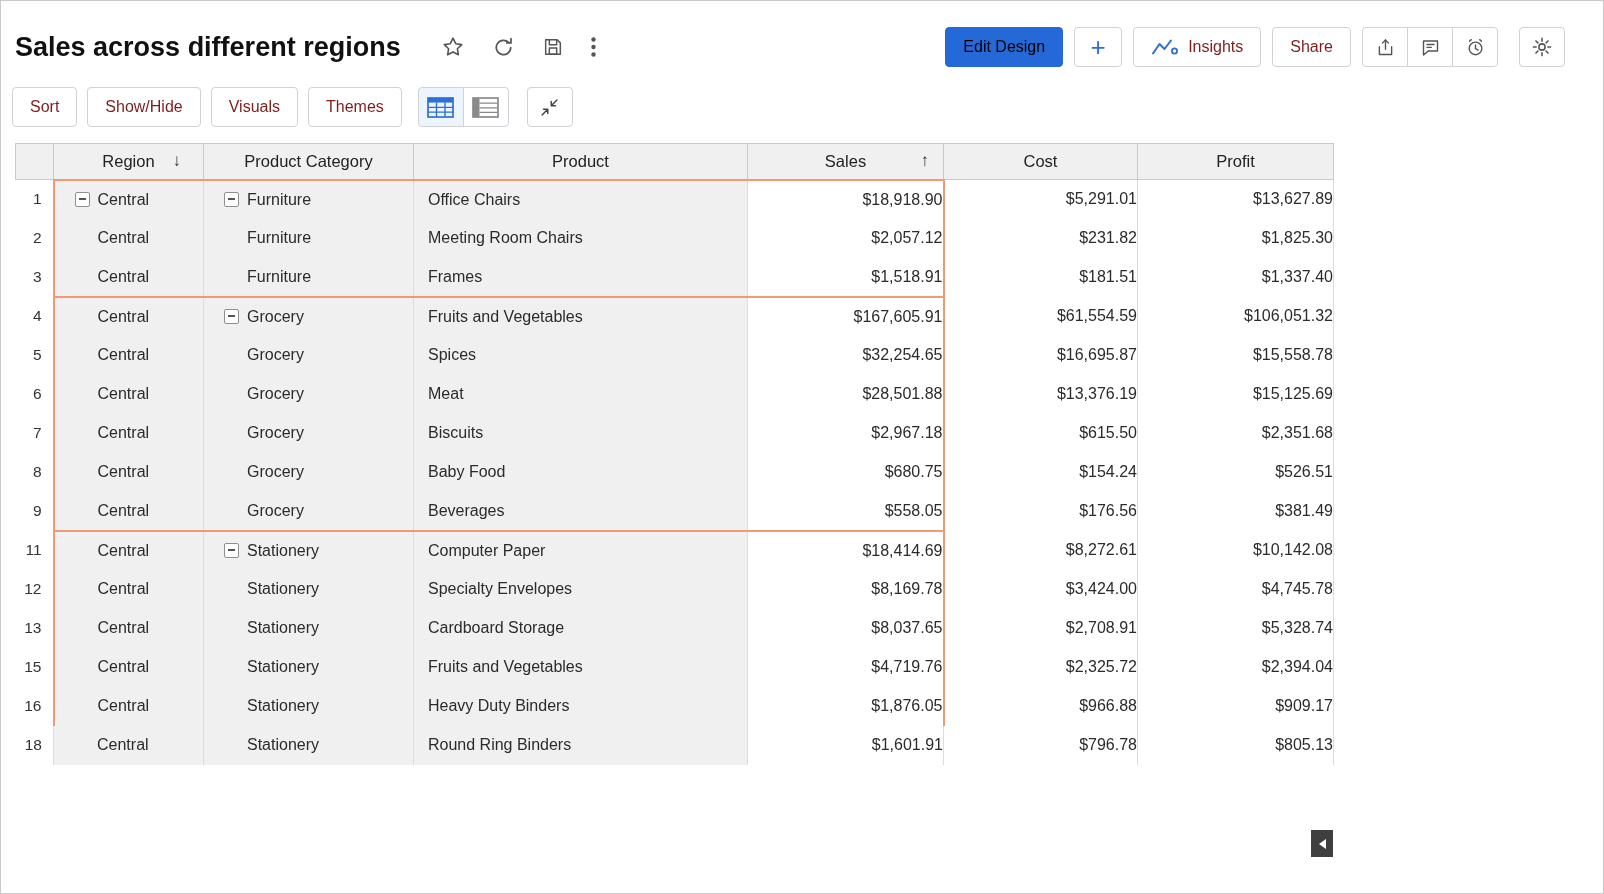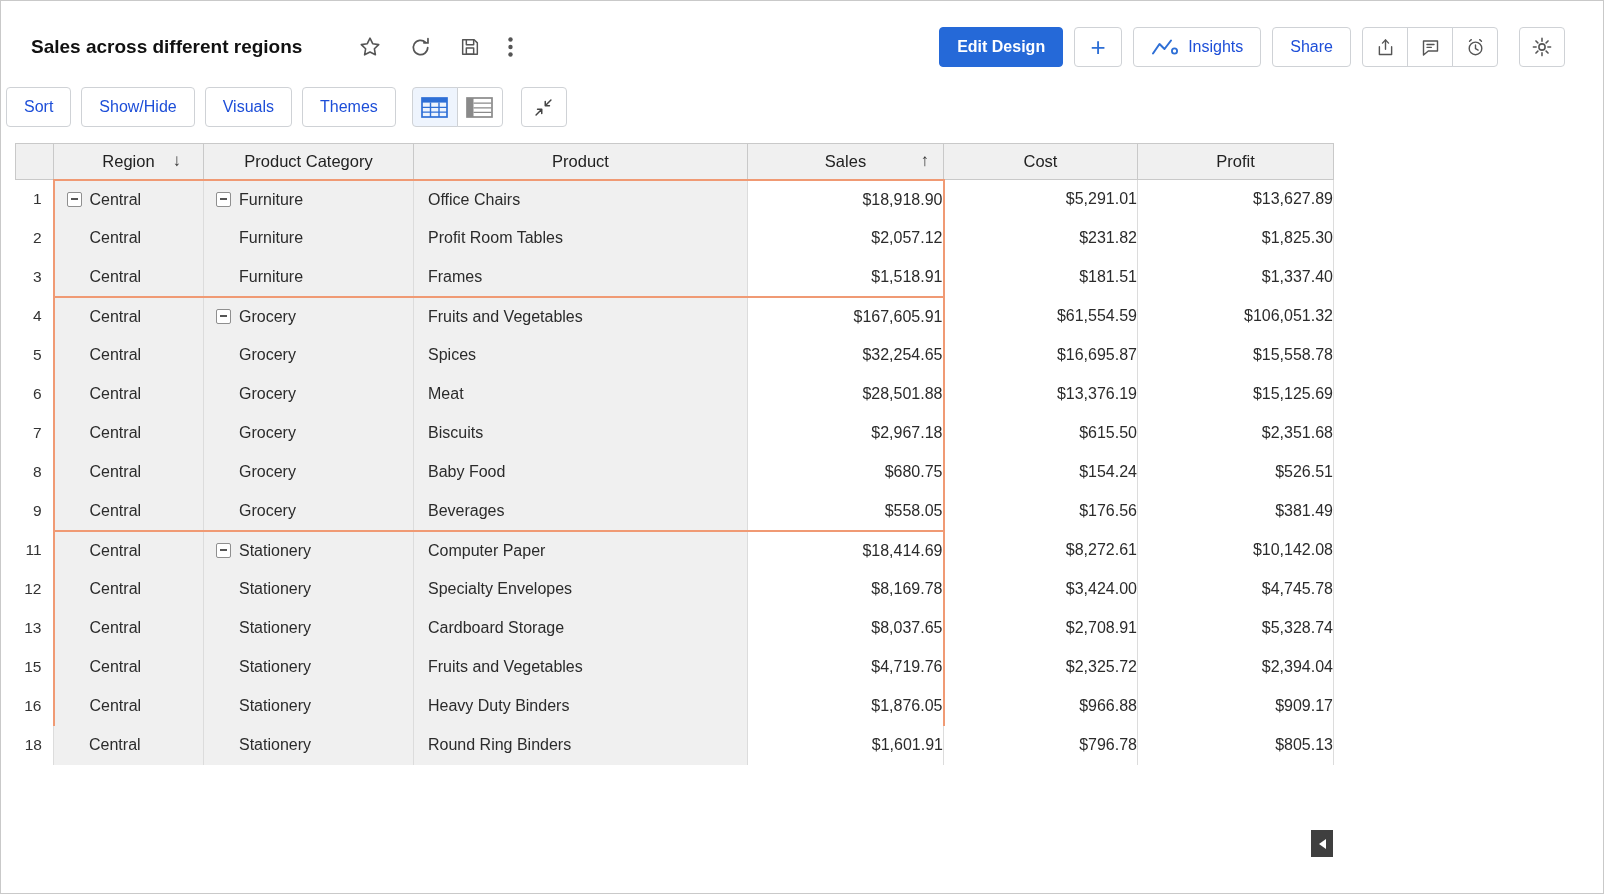--- a/index.html
+++ b/index.html
@@ -2,51 +2,51 @@
 <html><head>
 <meta charset="utf-8">
 <style>
   html,body { margin:0; padding:0; background:#fff; }
   * { box-sizing:border-box; }
   body { font-family:"Liberation Sans", sans-serif; color:#1c1c1c; }
   .page { width:1604px; height:894px; border:1px solid #c9c9c9; background:#fff; overflow:hidden; position:relative; }
 
   
   .titlebar { display:flex; align-items:center; height:78px; padding:14px 38px 0 14px; }
-  .page-title { margin:16px; font-size:19px; font-weight:bold; color:#111; white-space:nowrap; }
+  .page-title { margin:0; font-size:27px; font-weight:bold; color:#111; white-space:nowrap; }
   .title-icons { display:flex; align-items:center; gap:27px; margin-left:40px; }
   .ghost-btn { border:none; background:none; padding:0; display:inline-flex; align-items:center; justify-content:center; cursor:pointer; }
   .title-actions { margin-left:auto; display:flex; align-items:center; gap:11px; }
   .btn { height:40px; border:1px solid #cfd2d6; background:#fff; border-radius:4px;
-         font-family:"Liberation Sans", sans-serif; font-size:16px; color:#1d4ed8;
+         font-family:"Liberation Sans", sans-serif; font-size:16px; color:#7f1d1d;
          padding:0 17px; display:inline-flex; align-items:center; gap:9px; cursor:pointer; white-space:nowrap; }
-  .btn.primary { background:#2569d8; border-color:#2569d8; color:#ffffff;font-weight:bold; }
+  .btn.primary { background:#2569d8; border-color:#2569d8; color:#000000; }
   .icon-btn { width:46px; padding:0; justify-content:center; }
   .plus-btn { color:#2e6fd6; font-size:26px; font-weight:400; width:48px; justify-content:center; padding:0; }
   .btn-group { display:inline-flex; }
   .btn-group .btn { border-radius:0; margin-left:-1px; }
   .btn-group .btn:first-child { border-radius:4px 0 0 4px; margin-left:0; }
   .btn-group .btn:last-child { border-radius:0 4px 4px 0; }
   .gear-gap { margin-left:10px; }
 
   
-  .toolbar { display:flex; align-items:center; gap:10px; padding:8px 14px 16px 5px; }
+  .toolbar { display:flex; align-items:center; gap:10px; padding:8px 14px 16px 11px; }
   .view-group { margin-left:6px; }
   .btn.active-view { background:#eef4fd; }
   .collapse-btn { margin-left:8px; }
 
   
   .table-wrap { position:relative; margin:0 0 0 14px; height:726px; overflow:hidden; }
   table { border-collapse:collapse; table-layout:fixed; width:1318px; font-size:16px; }
   th { background:#f0f0f0; border:1px solid #c9c9c9; font-weight:normal; font-size:16.5px; color:#222;
        height:36px; text-align:center; position:relative; padding:0 6px;margin-top:20px; }
   td { height:39px; padding:0; border-right:1px solid #dcdcdc; color:#2b2b2b; overflow:hidden; white-space:nowrap; }
   td.rownum { text-align:right; padding-right:11px; color:#333; font-size:15.5px; background:#fff; }
   td.gray { background:#f0f0f0; }
-  td.lcell { padding-left:12px; }
+  td.lcell { padding-left:20px; }
   td.pcell { padding-left:14px; }
   td.num { text-align:right; background:#fff; }
   .sort-arrow { position:absolute; top:50%; transform:translateY(-52%); font-size:17px; color:#333; }
   .arrow-region { right:22px; }
   .arrow-sales { right:14px; }
 
   
   td.gl { border-left:2px solid #f09a74; }
   td.gr { border-right:2px solid #f09a74; }
   td.gt { border-top:2px solid #f09a74; }
@@ -224,21 +224,21 @@
             <td class="gray lcell gt"><span class="cbox"></span><span>Furniture</span></td>
             <td class="gray pcell gt"><span>Office Chairs</span></td>
             <td class="num gr gt">$18,918.90</td>
             <td class="num">$5,291.01</td>
             <td class="num">$13,627.89</td>
           </tr>
           <tr>
             <td class="rownum">2</td>
             <td class="gray lcell gl"><span class="cspace"></span><span>Central</span></td>
             <td class="gray lcell"><span class="cspace"></span><span>Furniture</span></td>
-            <td class="gray pcell"><span>Profit Room Tables</span></td>
+            <td class="gray pcell"><span>Meeting Room Chairs</span></td>
             <td class="num gr">$2,057.12</td>
             <td class="num">$231.82</td>
             <td class="num">$1,825.30</td>
           </tr>
           <tr>
             <td class="rownum">3</td>
             <td class="gray lcell gl gb"><span class="cspace"></span><span>Central</span></td>
             <td class="gray lcell gb"><span class="cspace"></span><span>Furniture</span></td>
             <td class="gray pcell gb"><span>Frames</span></td>
             <td class="num gr gb">$1,518.91</td>

